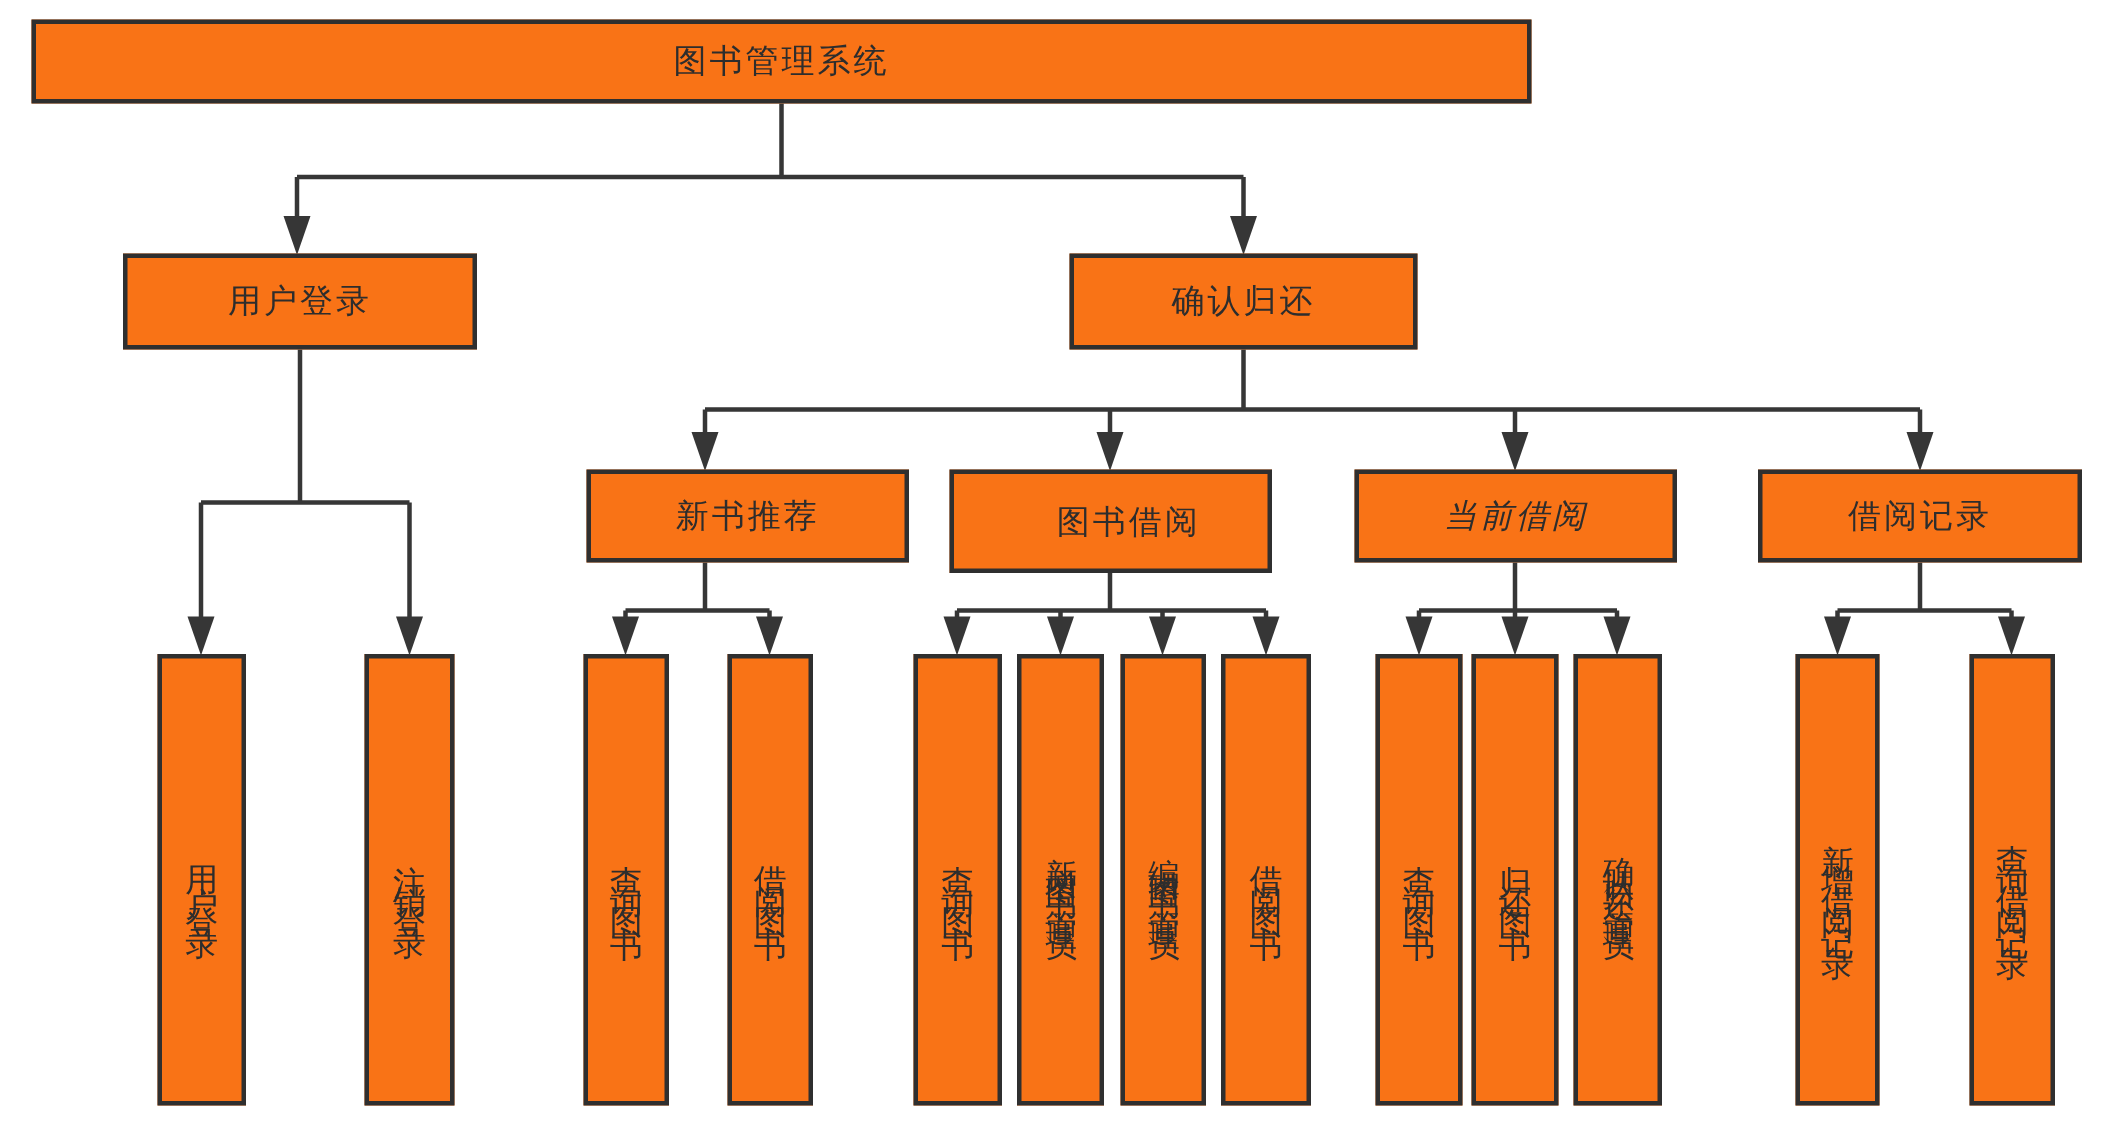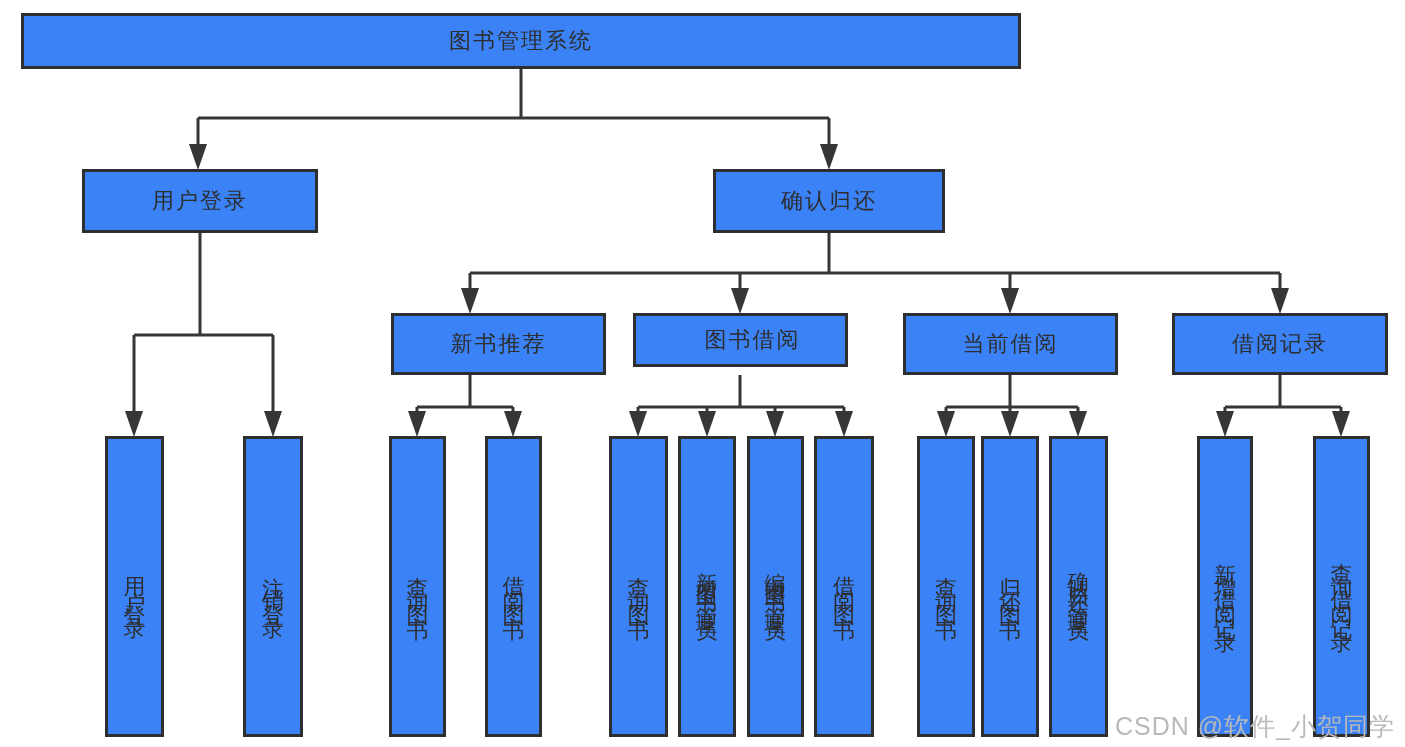--- a/index.html
+++ b/index.html
@@ -2,21 +2,21 @@
 <html><head>
 <meta charset="utf-8">
 <style>
   html,body{margin:0;padding:0;background:#ffffff;}
   #canvas{
     position:relative;width:1405px;height:747px;background:#ffffff;overflow:hidden;
     font-family:"Liberation Sans","DejaVu Sans",sans-serif;
   }
   #wires{position:absolute;left:0;top:0;z-index:1;}
   .node{
-    position:absolute;z-index:2;background:#3b82f6;border:3px solid #2f2f2f;
+    position:absolute;z-index:2;background:#f97316;border:3px solid #2f2f2f;
     box-sizing:border-box;display:flex;align-items:center;justify-content:center;
     color:#2d2d2d;
   }
   .hnode{font-size:22px;letter-spacing:2px;white-space:nowrap;}
   .leaf .vtext{
     writing-mode:vertical-rl;text-orientation:mixed;
     font-size:22px;letter-spacing:14px;line-height:1;
   }
   .leaf-long .vtext{letter-spacing:7px;font-size:21px;}
   #watermark{
@@ -71,22 +71,22 @@
       <polygon points="1332,411 1350,411 1341,437"></polygon>
     </g>
   </svg>
 
   <div class="node hnode" style="left:21px;top:13px;width:1000px;height:56px;">图书管理系统</div>
 
   <div class="node hnode" style="left:82px;top:169px;width:236px;height:64px;">用户登录</div>
   <div class="node hnode" style="left:713px;top:169px;width:232px;height:64px;">确认归还</div>
 
   <div class="node hnode" style="left:363px;top:313px;width:215px;height:62px;margin-left:28px;">新书推荐</div>
-  <div class="node hnode" style="left:633px;top:313px;width:215px;height:54px;padding-left:24px;">图书借阅</div>
-  <div class="node hnode" style="left:903px;top:313px;width:215px;height:62px;">当前借阅</div>
+  <div class="node hnode" style="left:633px;top:313px;width:215px;height:69px;padding-left:24px;">图书借阅</div>
+  <div class="node hnode" style="left:903px;top:313px;width:215px;height:62px;font-style:italic;">当前借阅</div>
   <div class="node hnode" style="left:1172px;top:313px;width:216px;height:62px;font-family:Liberation Serif, serif;">借阅记录</div>
 
   <div class="node leaf" style="left:105px;top:436px;width:59px;height:301px;">
     <span class="vtext">用户登录</span>
   </div>
   <div class="node leaf" style="left:243px;top:436px;width:60px;height:301px;">
     <span class="vtext">注销登录</span>
   </div>
 
   <div class="node leaf" style="left:389px;top:436px;width:57px;height:301px;">
@@ -119,14 +119,13 @@
     <span class="vtext">确认归还（管理员）</span>
   </div>
 
   <div class="node leaf" style="left:1197px;top:436px;width:56px;height:301px;">
     <span class="vtext">新增借阅记录</span>
   </div>
   <div class="node leaf" style="left:1313px;top:436px;width:57px;height:301px;">
     <span class="vtext">查询借阅记录</span>
   </div>
 
-  <div id="watermark">CSDN @软件_小贺同学</div>
 </div>
 
 </body></html>

